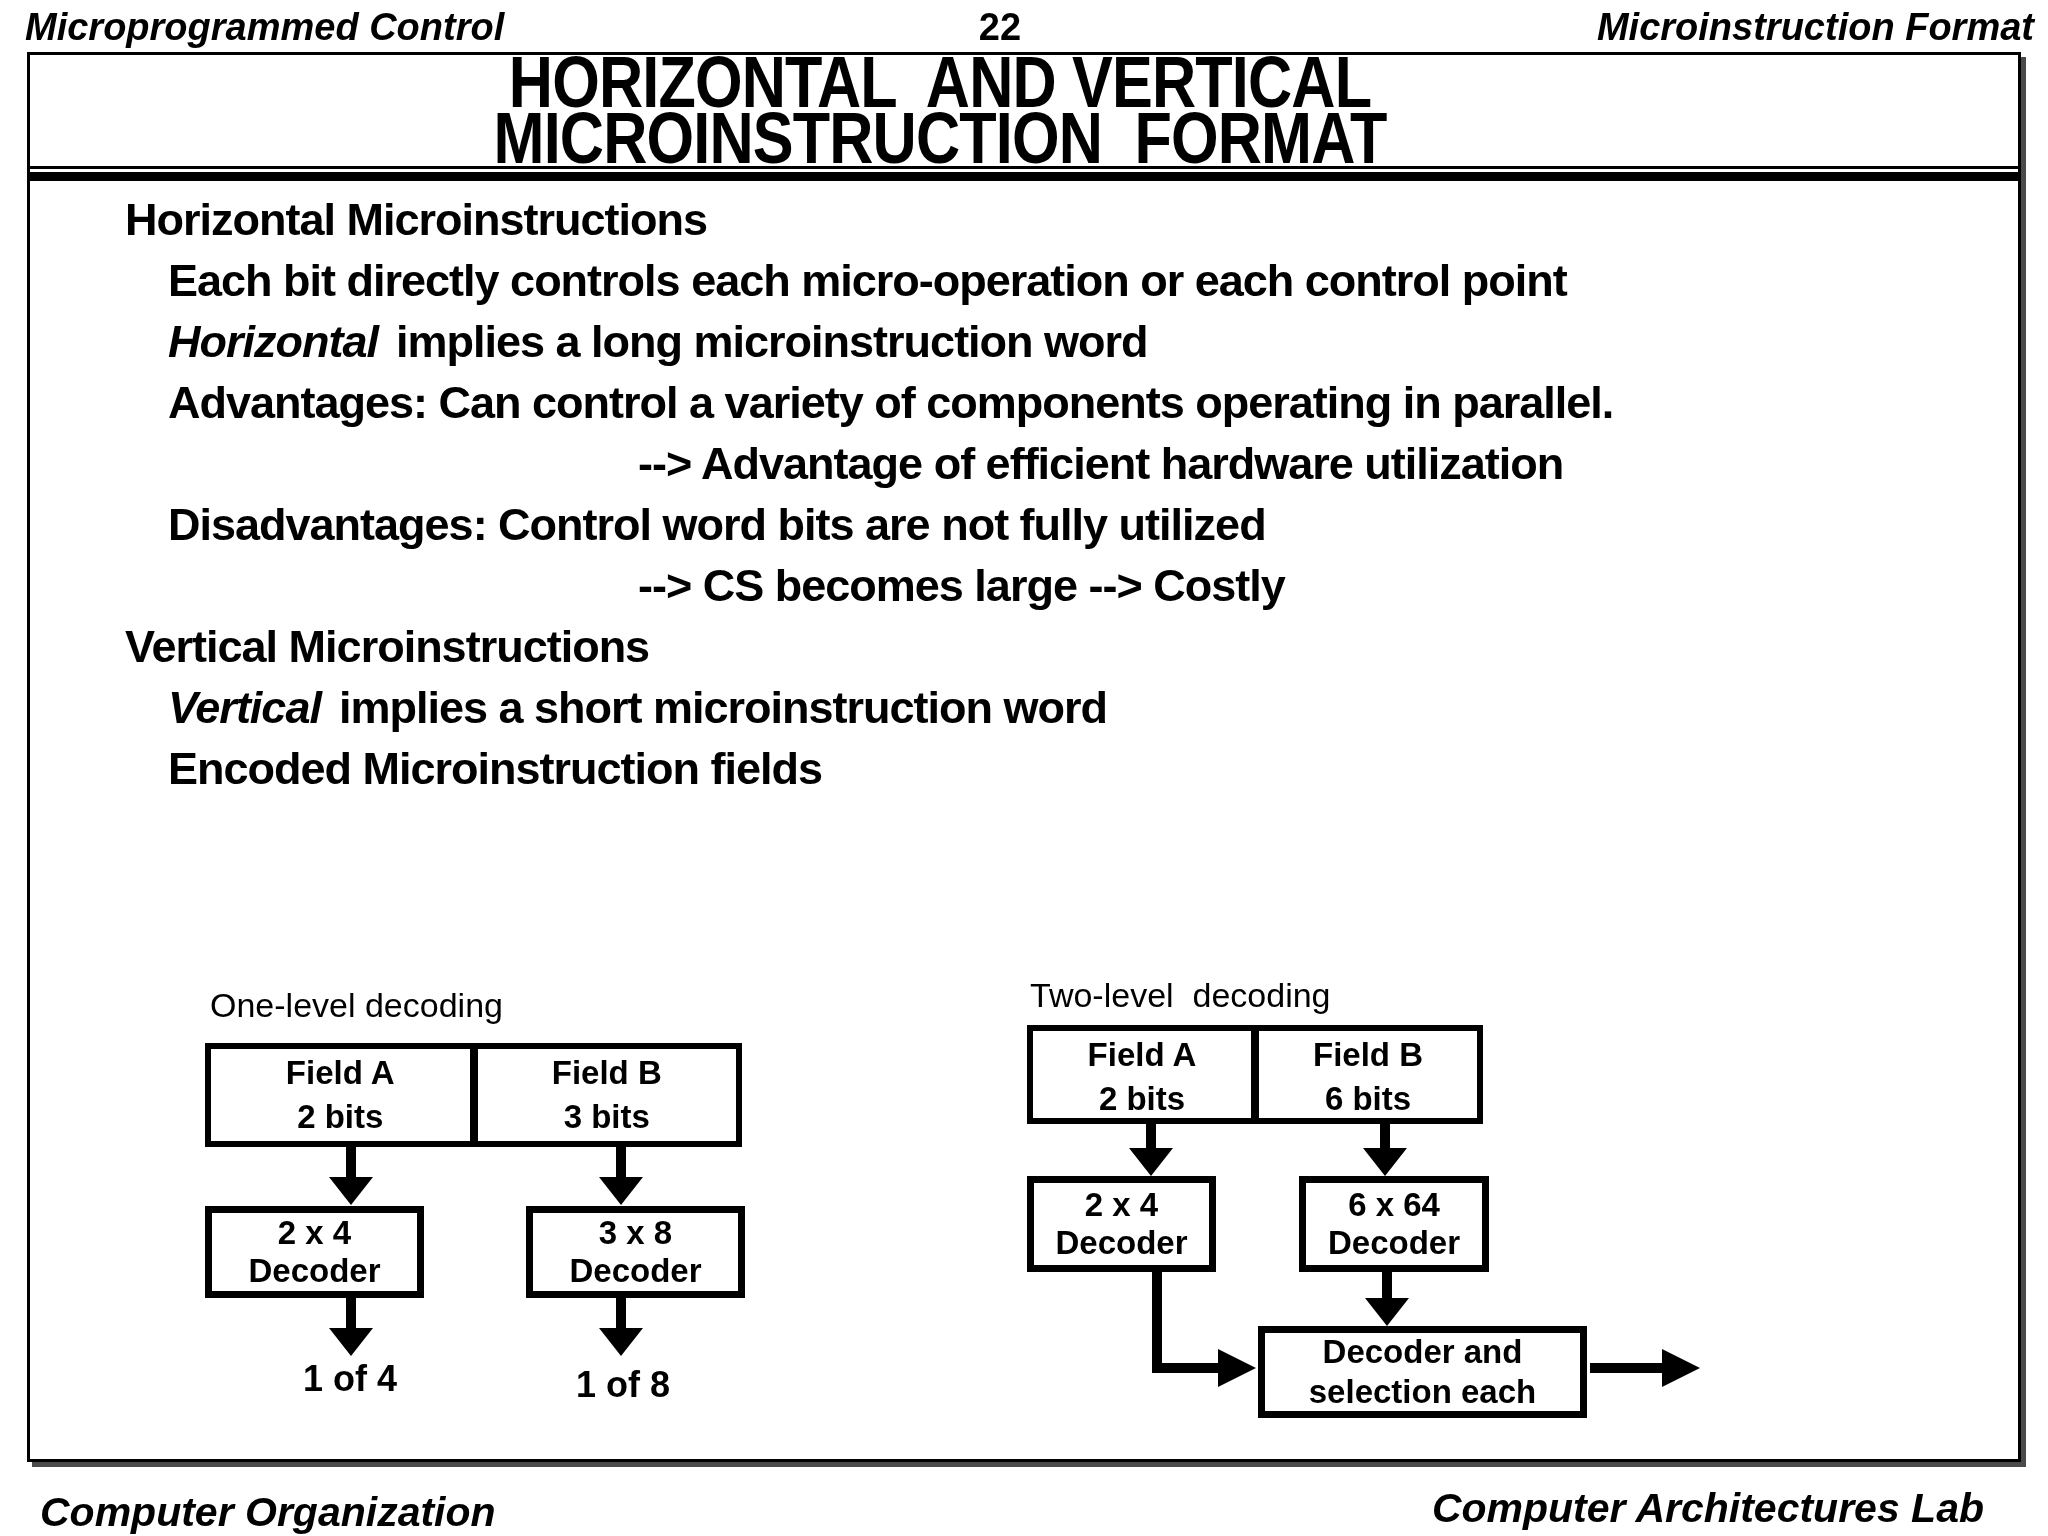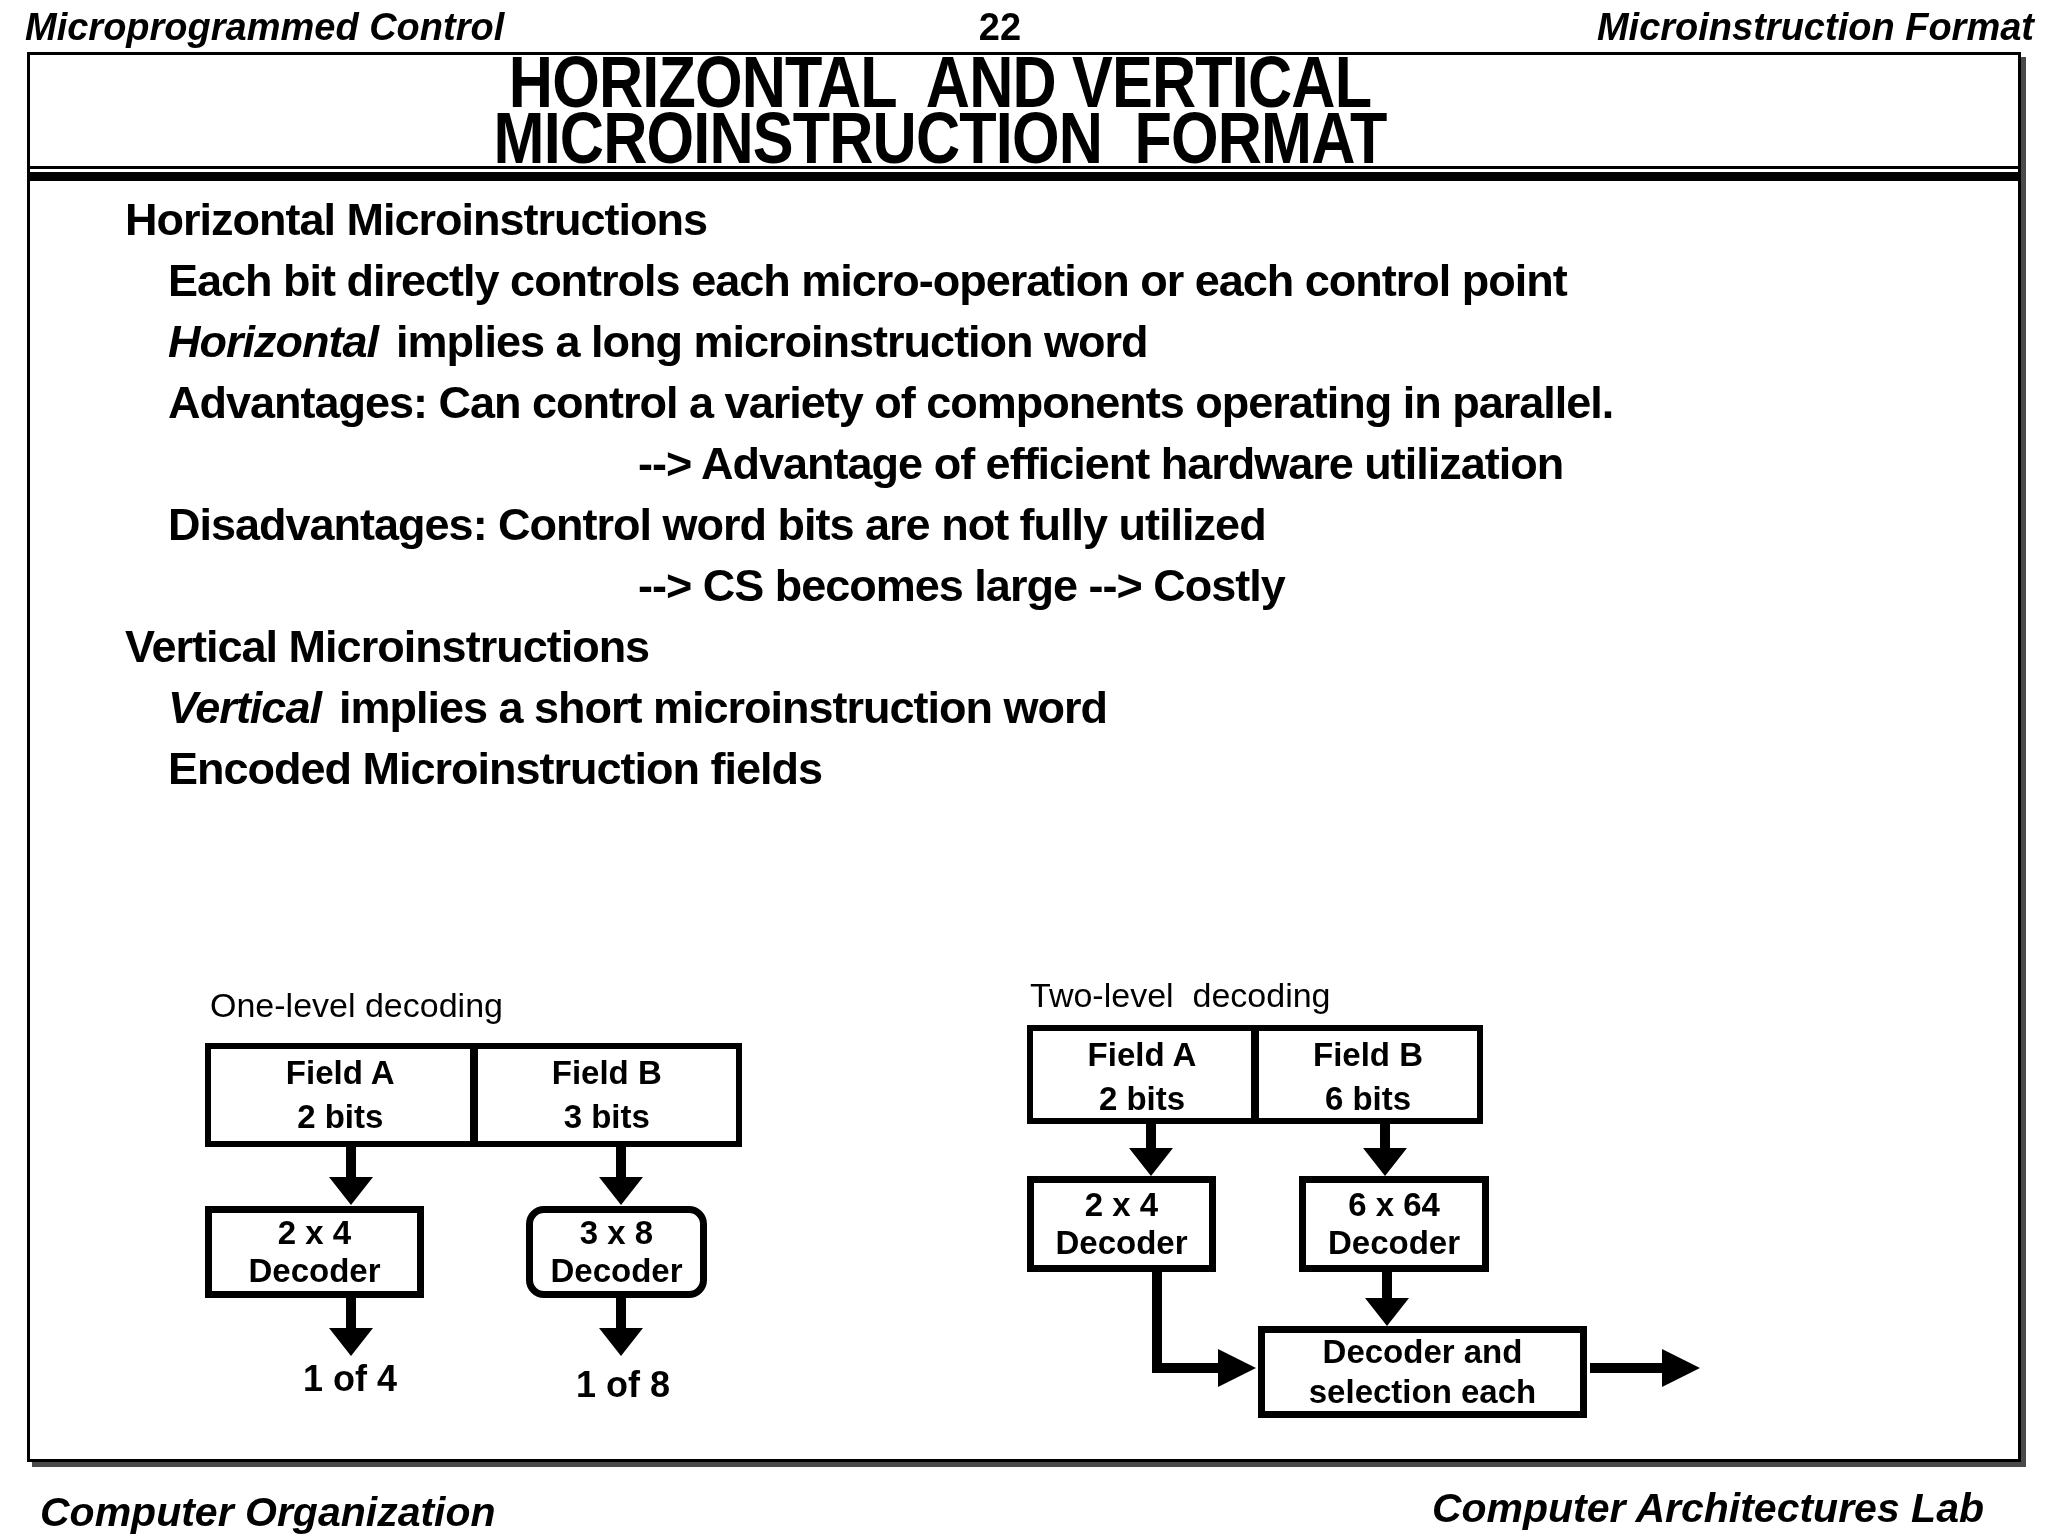--- a/index.html
+++ b/index.html
@@ -124,21 +124,21 @@
   </div>
 <div class="abs varrow sh30" style="left:599px; top:1147px;">
     <div class="shaft"></div>
     <div class="head"></div>
   </div>
 
 <div class="abs dbox" style="left:205px; top:1206px; width:219px; height:92px;">
   <div>2 x 4</div>
   <div>Decoder</div>
 </div>
-<div class="abs dbox" style="left:526px; top:1206px; width:181px; height:92px;border-radius:18px;">
+<div class="abs dbox" style="left:526px; top:1206px; width:219px; height:92px;">
   <div>3 x 8</div>
   <div>Decoder</div>
 </div>
 
 <div class="abs varrow sh30" style="left:329px; top:1298px;">
     <div class="shaft"></div>
     <div class="head"></div>
   </div>
 <div class="abs varrow sh30" style="left:599px; top:1298px;">
     <div class="shaft"></div>

